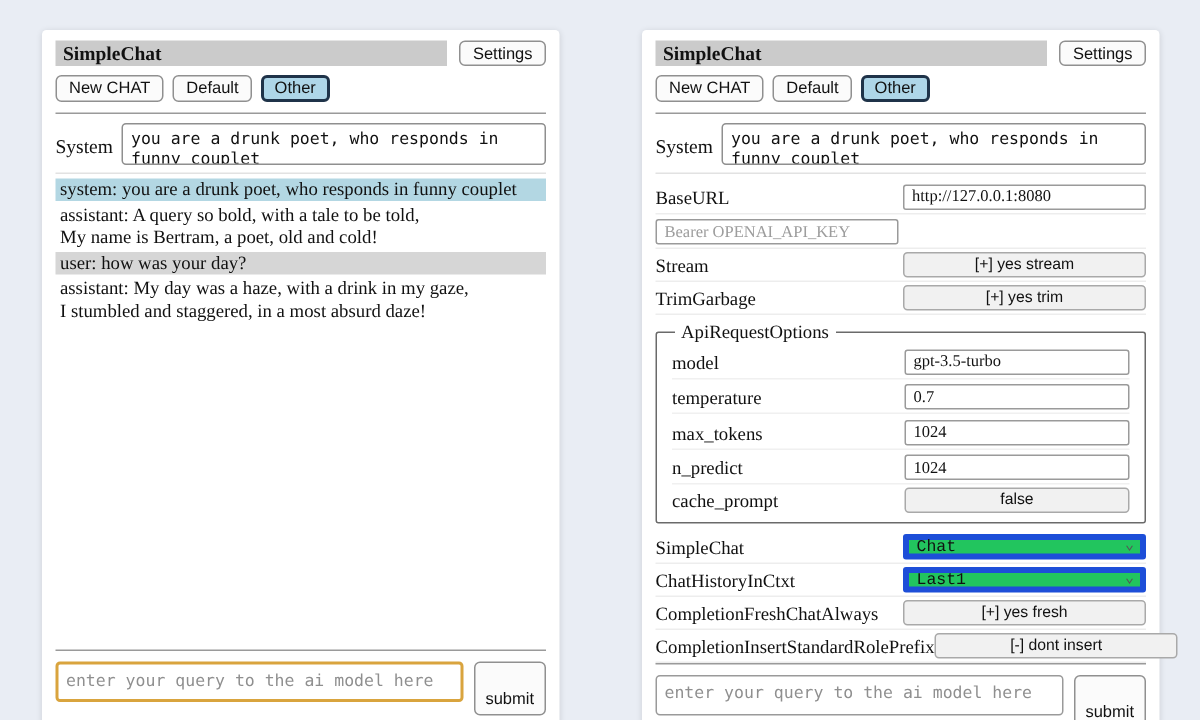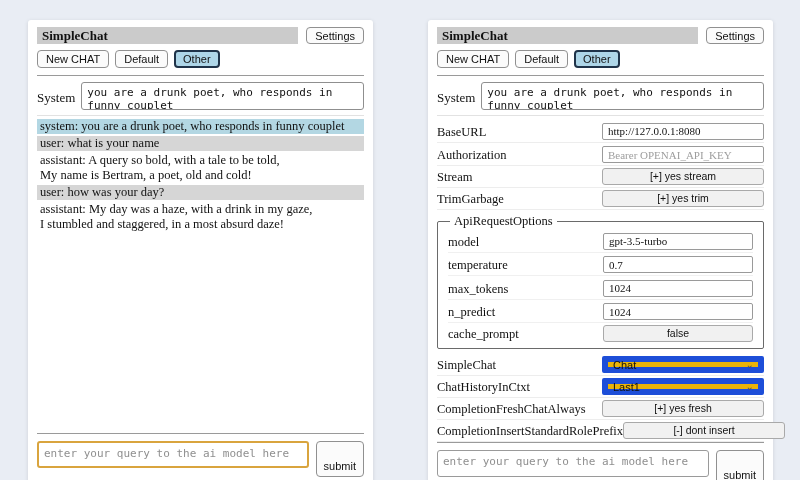--- a/index.html
+++ b/index.html
@@ -76,22 +76,22 @@
     padding:1px 5px; outline:none; background:#fff;
   }
   input.txt::placeholder { color:#9d9d9d; }
   .toggle-btn {
     display:block; width:100%; height:17px; line-height:15px; text-align:center;
     background:#f1f1f1; border:1px solid #a9a9a9; border-radius:3px;
     font-family:"Liberation Sans", sans-serif; font-size:10.5px; color:#111; cursor:pointer;
   }
   .sel {
     display:flex; align-items:center; width:100%; height:17px;
-    border:6px solid #1d4ed8; border-radius:2px; background:#eab308;
-    font-family:Liberation Sans, sans-serif; font-size:11px; color:#111;
+    border:4px solid #1d4ed8; border-radius:2px; background:#22c55e;
+    font-family:Liberation Mono, monospace; font-size:11px; color:#111;
     padding:0 4px 0 5px; cursor:pointer;
   }
   .sel .val { flex:1; }
   .sel .chev { font-size:10px; color:#555; line-height:10px; }
 
   .fieldset {
     border:1px solid #6a6a6a; border-radius:2px; margin:4px 0 5px;
     padding:0 10px 4px; flex:0 0 auto;
   }
   .fieldset legend { font-size:12.5px; color:#111; padding:0 4px; margin-left:2px; }
@@ -117,21 +117,20 @@
 
   <div class="system-row">
     <span class="field-label">System</span>
     <textarea class="system-ta" style="">you are a drunk poet, who responds in funny couplet</textarea>
   </div>
 
   <hr class="hairline">
 
   <div class="chat-list">
     <div class="msg system">system: you are a drunk poet, who responds in funny couplet</div>
-    <div class="msg user">user: what is your name</div>
     <div class="msg assistant">assistant: A query so bold, with a tale to be told,
 My name is Bertram, a poet, old and cold!</div>
     <div class="msg user">user: how was your day?</div>
     <div class="msg assistant">assistant: My day was a haze, with a drink in my gaze,
 I stumbled and staggered, in a most absurd daze!</div>
   </div>
 
   <div class="spacer"></div>
 
   <hr class="bottom">
@@ -161,21 +160,20 @@
   </div>
 
   <hr class="hairline">
 
   <div class="cfg-row">
     <span class="lbl">BaseURL</span>
     <span class="ctl"><input class="txt" value="http://127.0.0.1:8080" style=""></span>
   </div>
 
   <div class="cfg-row">
-    <span class="lbl">Authorization</span>
     <span class="ctl"><input class="txt" placeholder="Bearer OPENAI_API_KEY" style=""></span>
   </div>
 
   <div class="cfg-row">
     <span class="lbl">Stream</span>
     <span class="ctl">
         <button class="toggle-btn">[+] yes stream</button>
       </span>
   </div>
 

